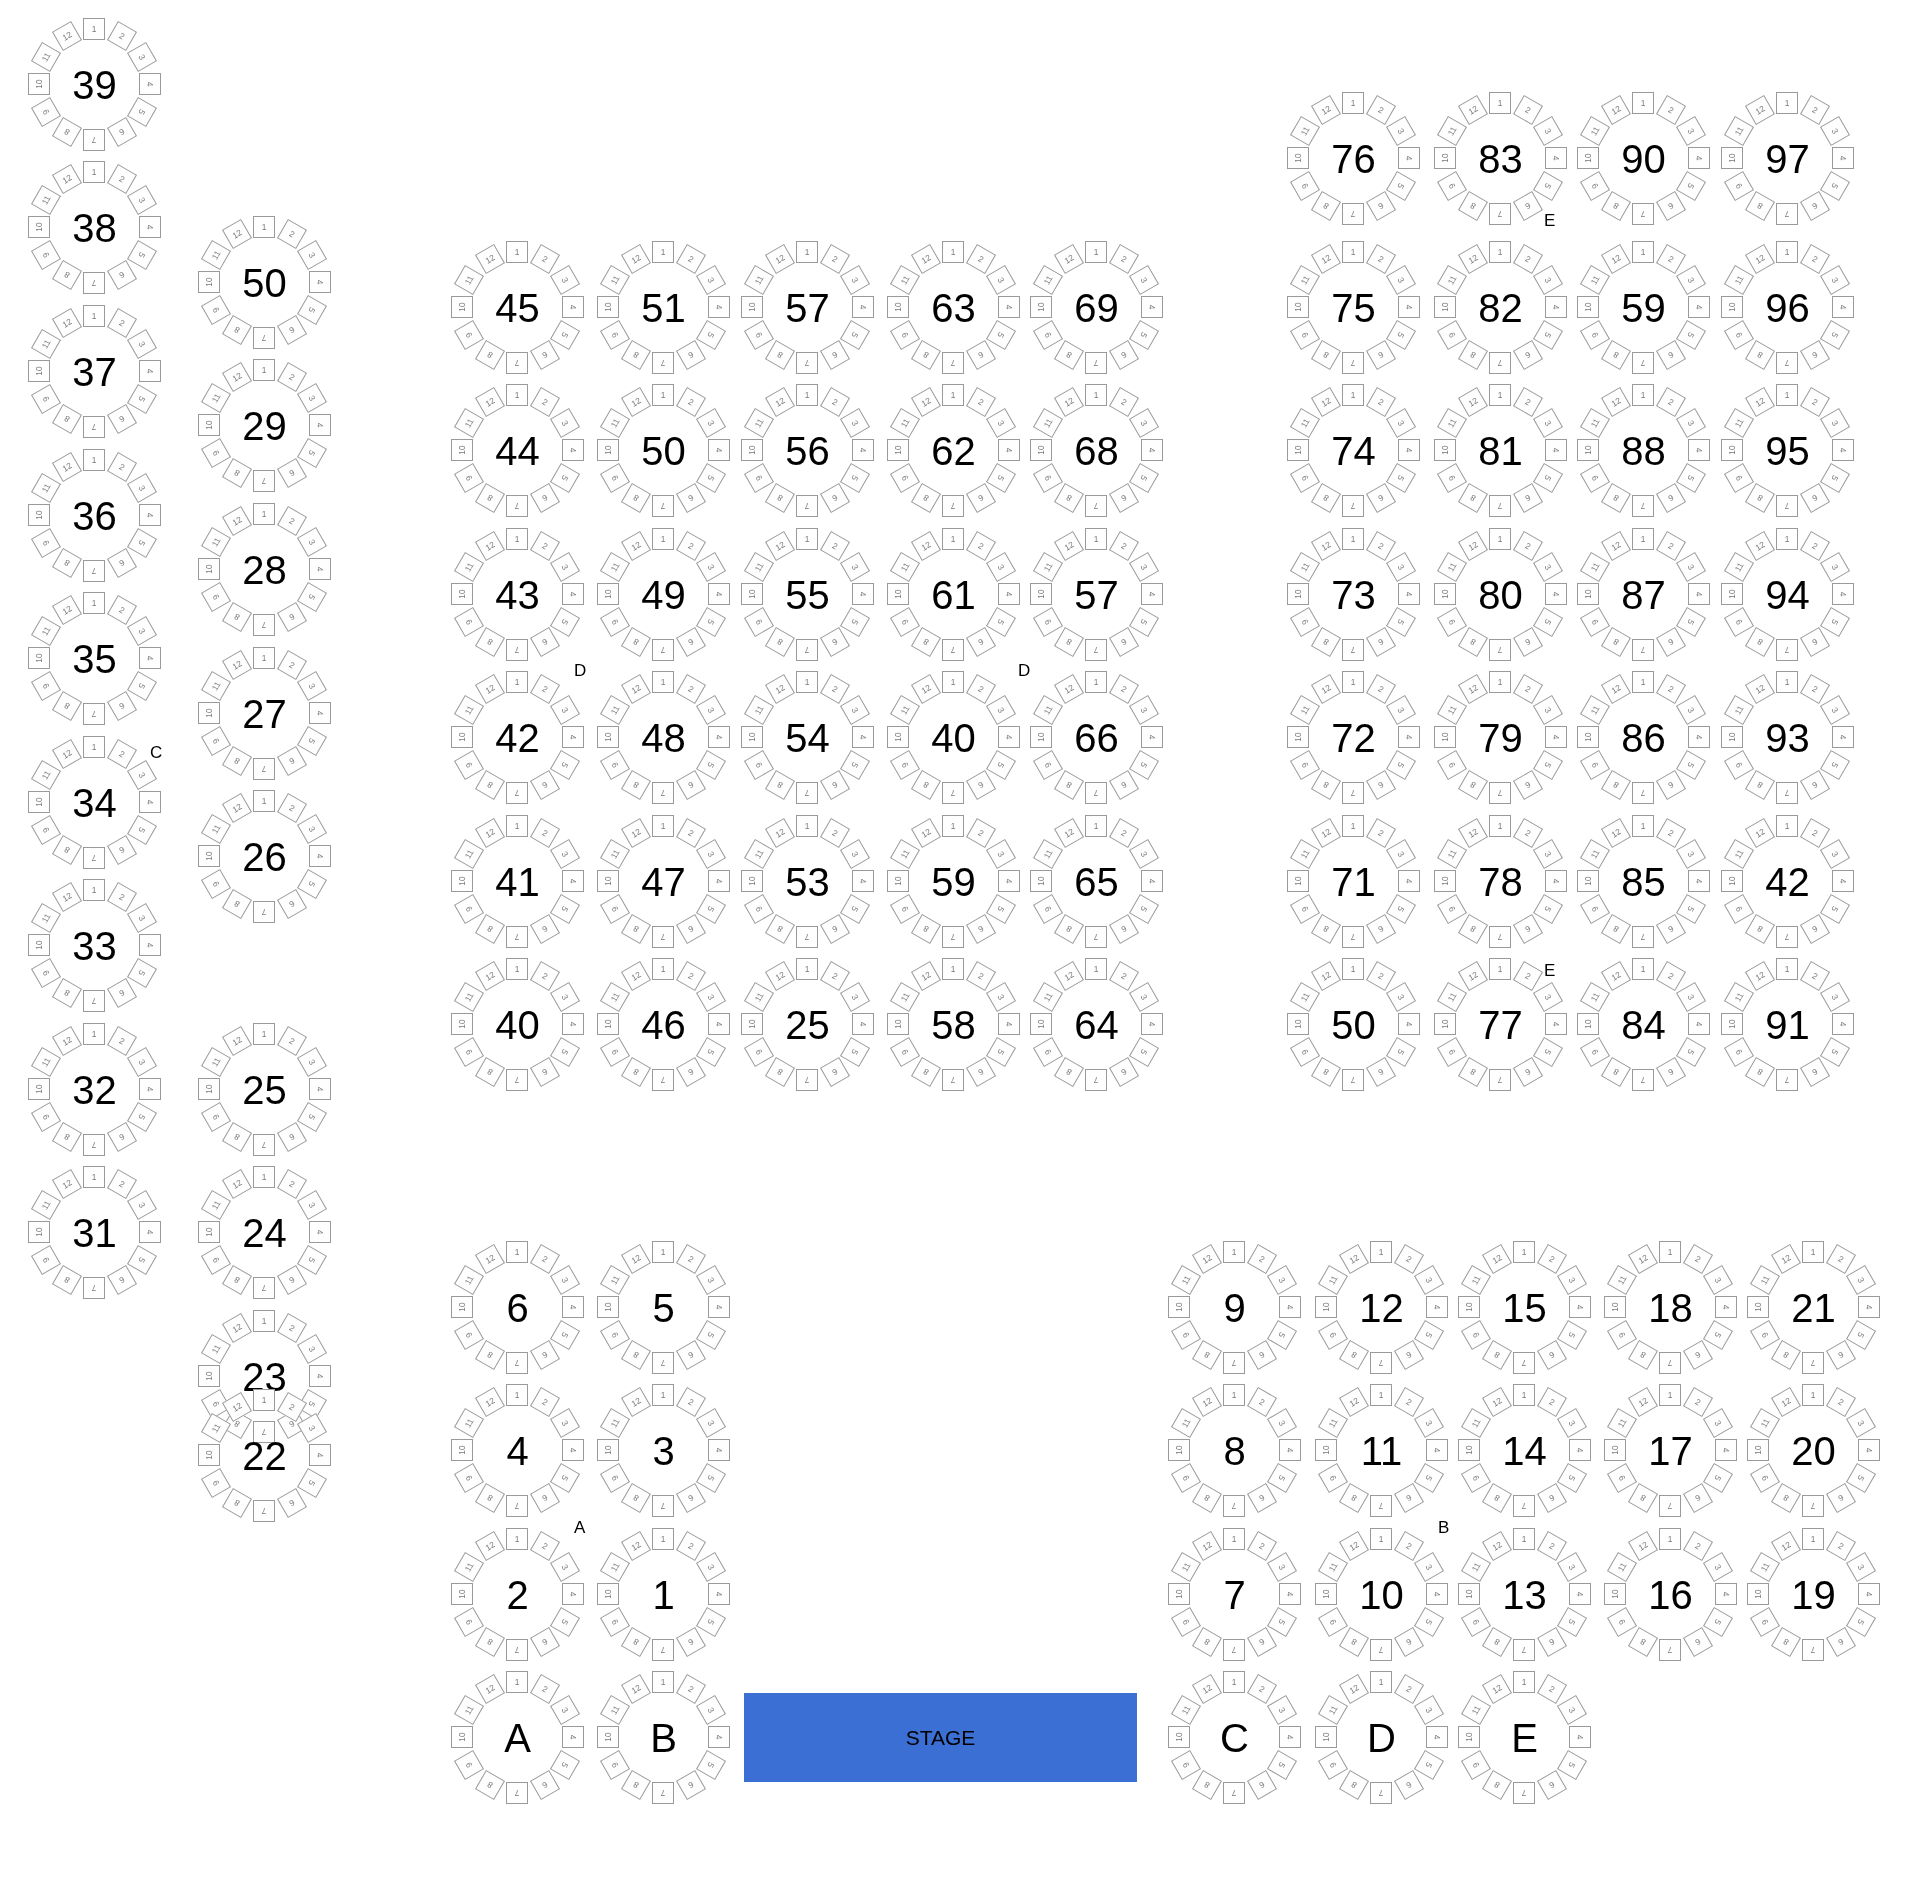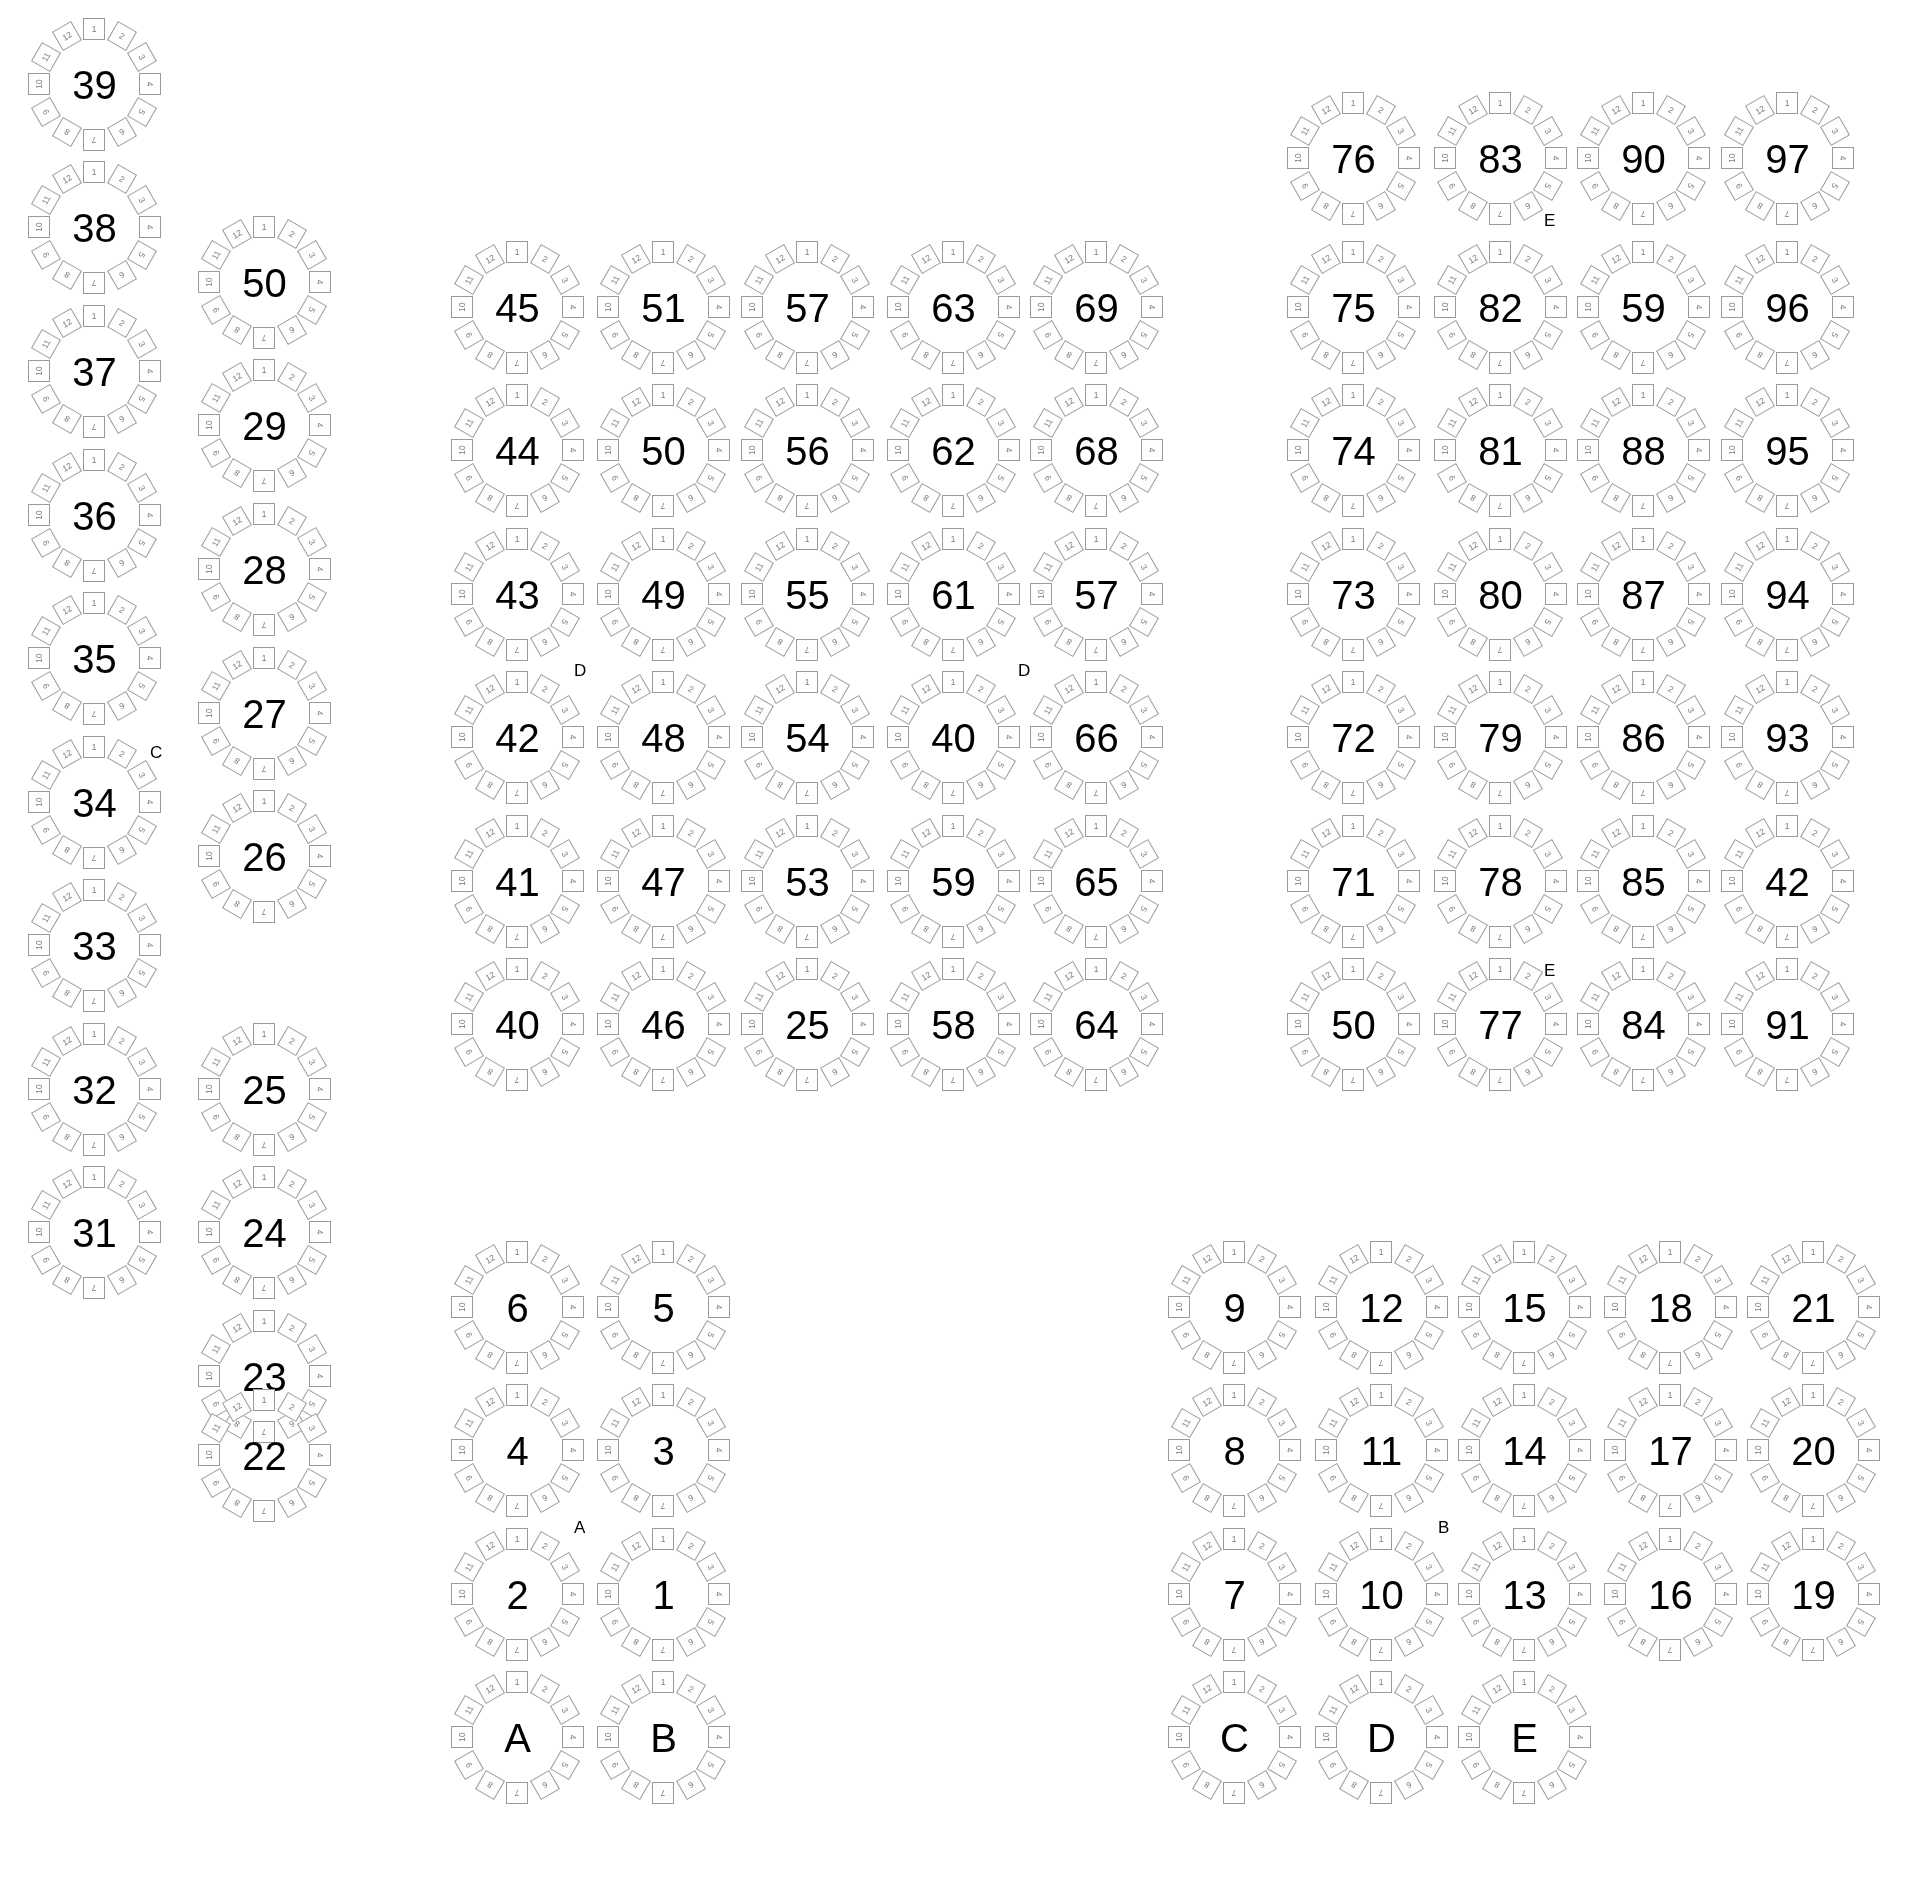--- a/index.html
+++ b/index.html
@@ -74,20 +74,23 @@
     display: flex;
     align-items: center;
     justify-content: center;
     font-family: "Liberation Sans", sans-serif;
   }
 </style>
 </head>
 <body>
 
 <div id="root">
+  <div id="stage" style="left: 744px; top: 1693px; width: 391px; height: 87px; background: rgb(59, 111, 212);">
+    <span>STAGE</span>
+  </div>
 <div class="table-group" style="left: 20px; top: 10px;">
       <div class="seat-ring">
         <div class="seat" style="left: 74px; top: 19px; transform: rotate(0deg);">1</div>
         <div class="seat" style="left: 102px; top: 26px; transform: rotate(30deg);">2</div>
         <div class="seat" style="left: 122px; top: 47px; transform: rotate(60deg);">3</div>
         <div class="seat" style="left: 130px; top: 74px; transform: rotate(90deg);">4</div>
         <div class="seat" style="left: 122px; top: 102px; transform: rotate(120deg);">5</div>
         <div class="seat" style="left: 102px; top: 122px; transform: rotate(150deg);">6</div>
         <div class="seat" style="left: 74px; top: 130px; transform: rotate(180deg);">7</div>
         <div class="seat" style="left: 47px; top: 122px; transform: rotate(210deg);">8</div>

